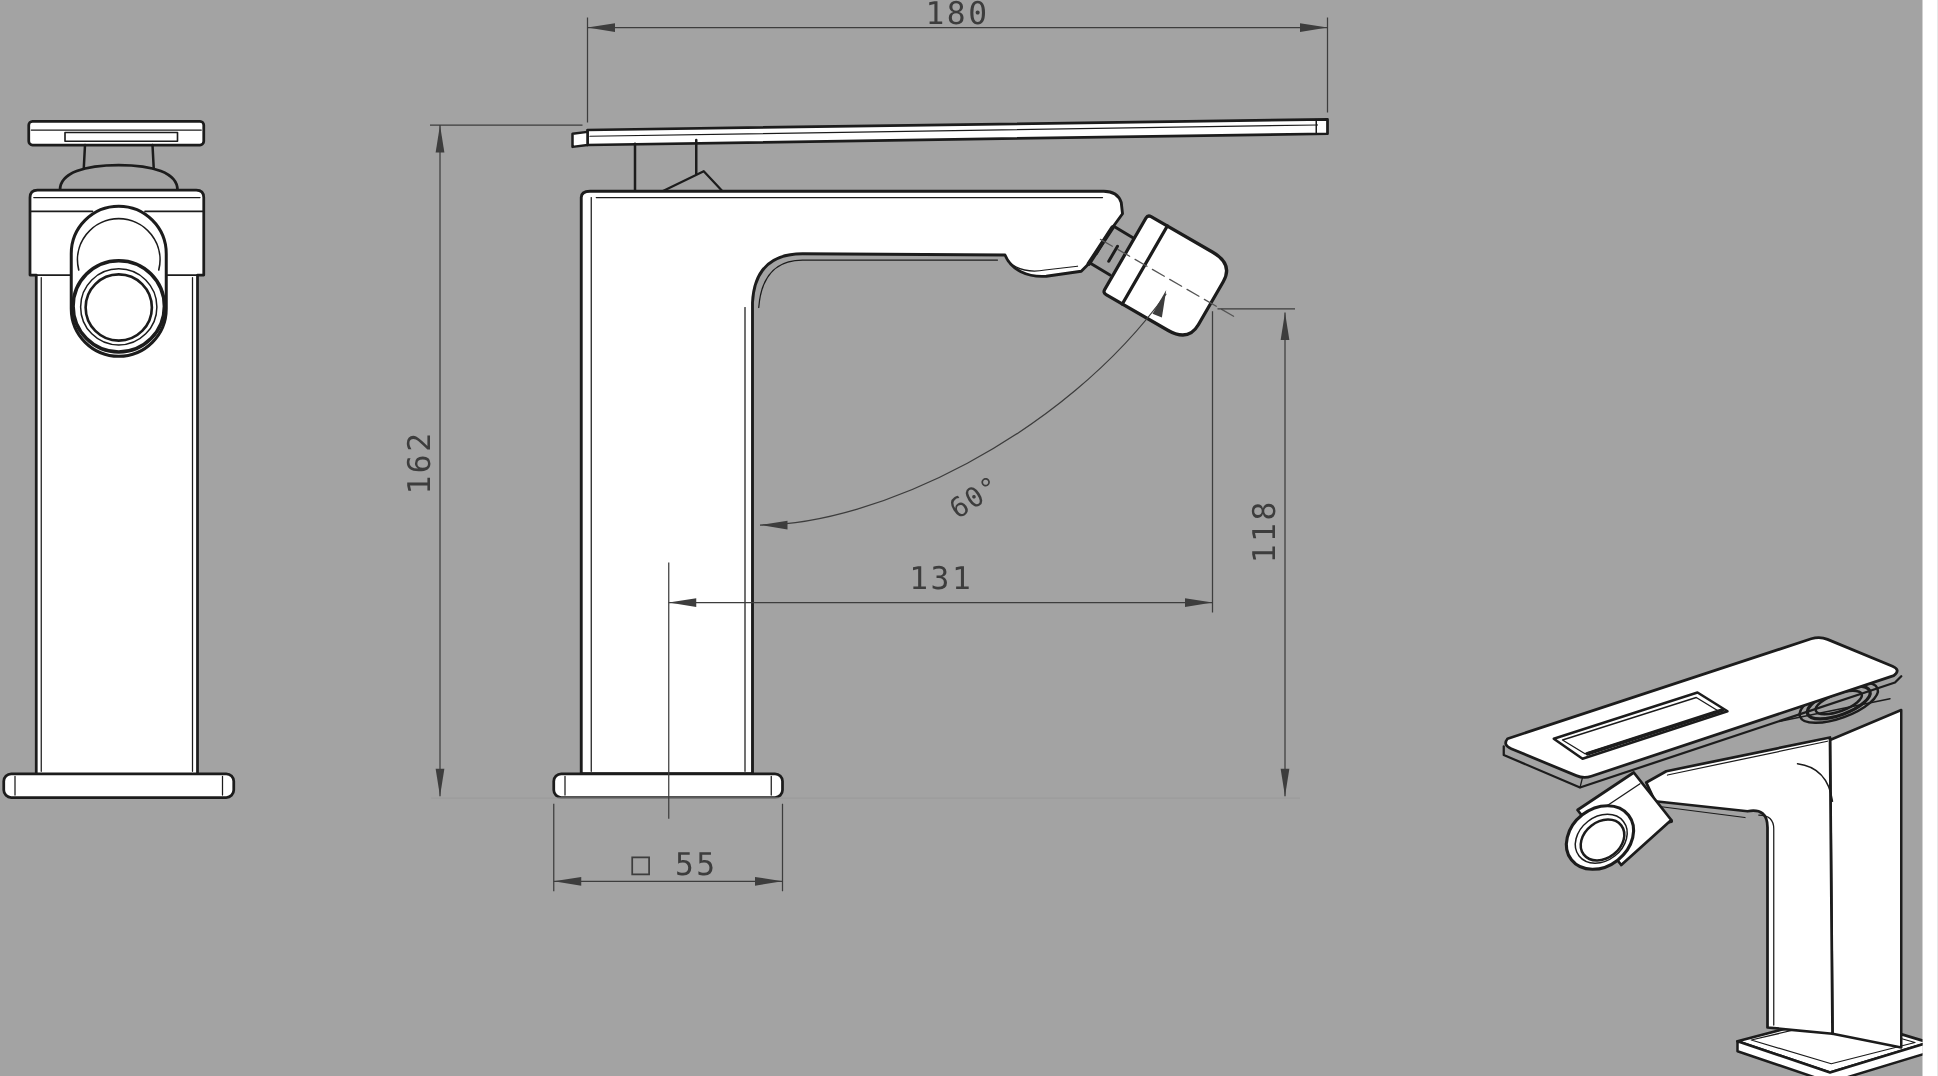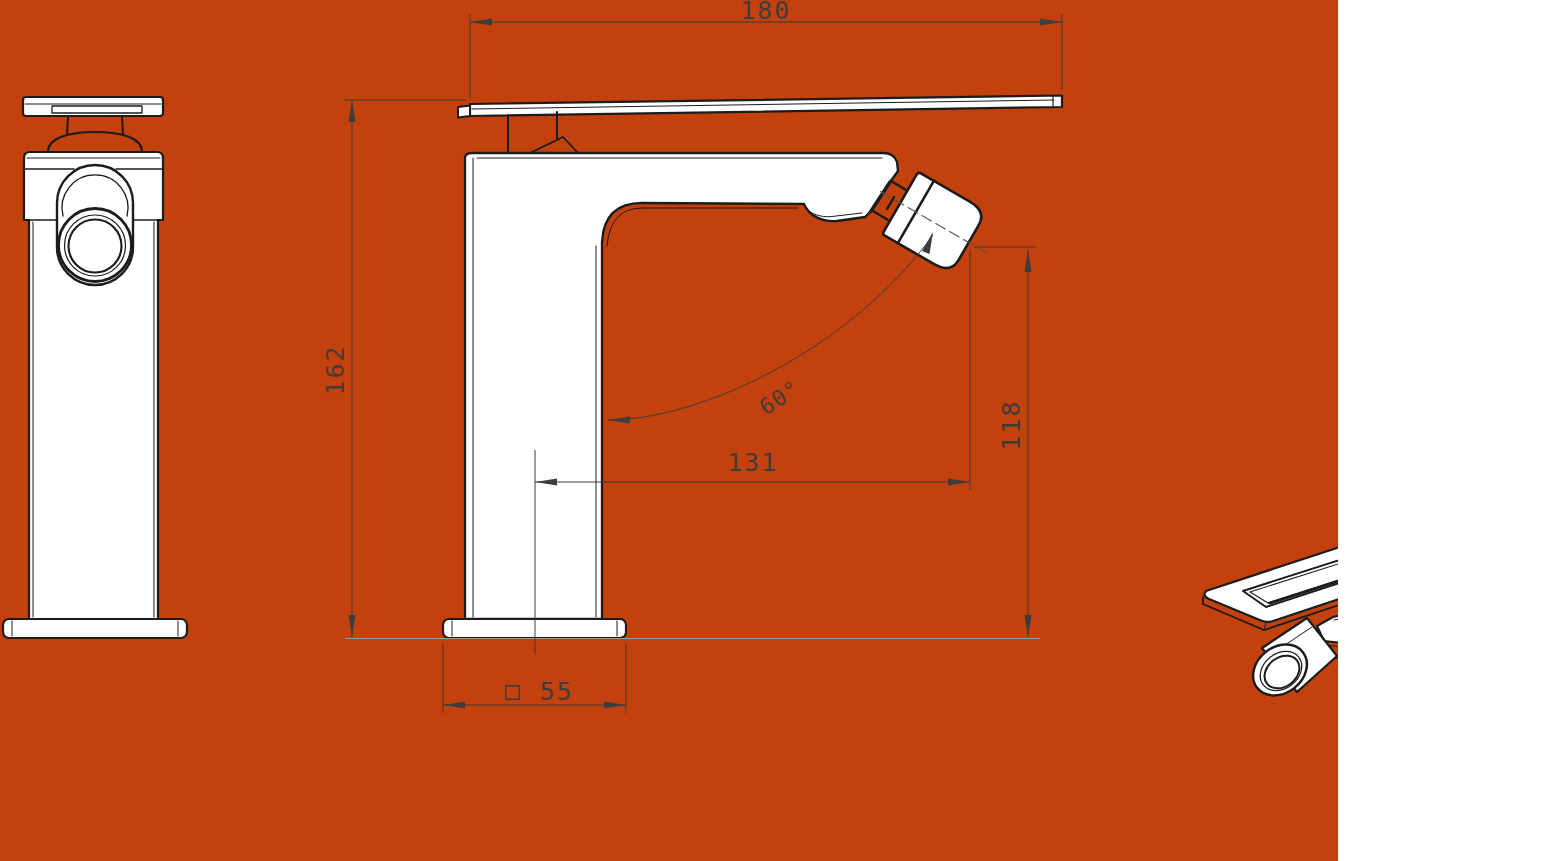--- a/index.html
+++ b/index.html
@@ -1,16 +1,16 @@
 <!DOCTYPE html>
 <html><head>
 <meta charset="utf-8">
 <style>
   html,body{margin:0;padding:0;background:#ffffff;}
-  .sheet{position:relative;width:1338px;height:861px;background:#c2410c;overflow:hidden;
+  .sheet{position:relative;width:1538px;height:861px;background:#a3a3a3;overflow:hidden;
          font-family:"DejaVu Sans", sans-serif;}
   svg{position:absolute;left:0;top:0;}
   .dim-text{font-family:"DejaVu Sans Mono", monospace;font-size:25px;fill:#3d3d3d;
             letter-spacing:2px;}
   .dim-text-small{font-family:"DejaVu Sans Mono", monospace;font-size:22px;fill:#3d3d3d;
             letter-spacing:1px;}
   path,line,rect,circle,ellipse,polyline{vector-effect:none;}
 </style>
 </head>
 <body>

